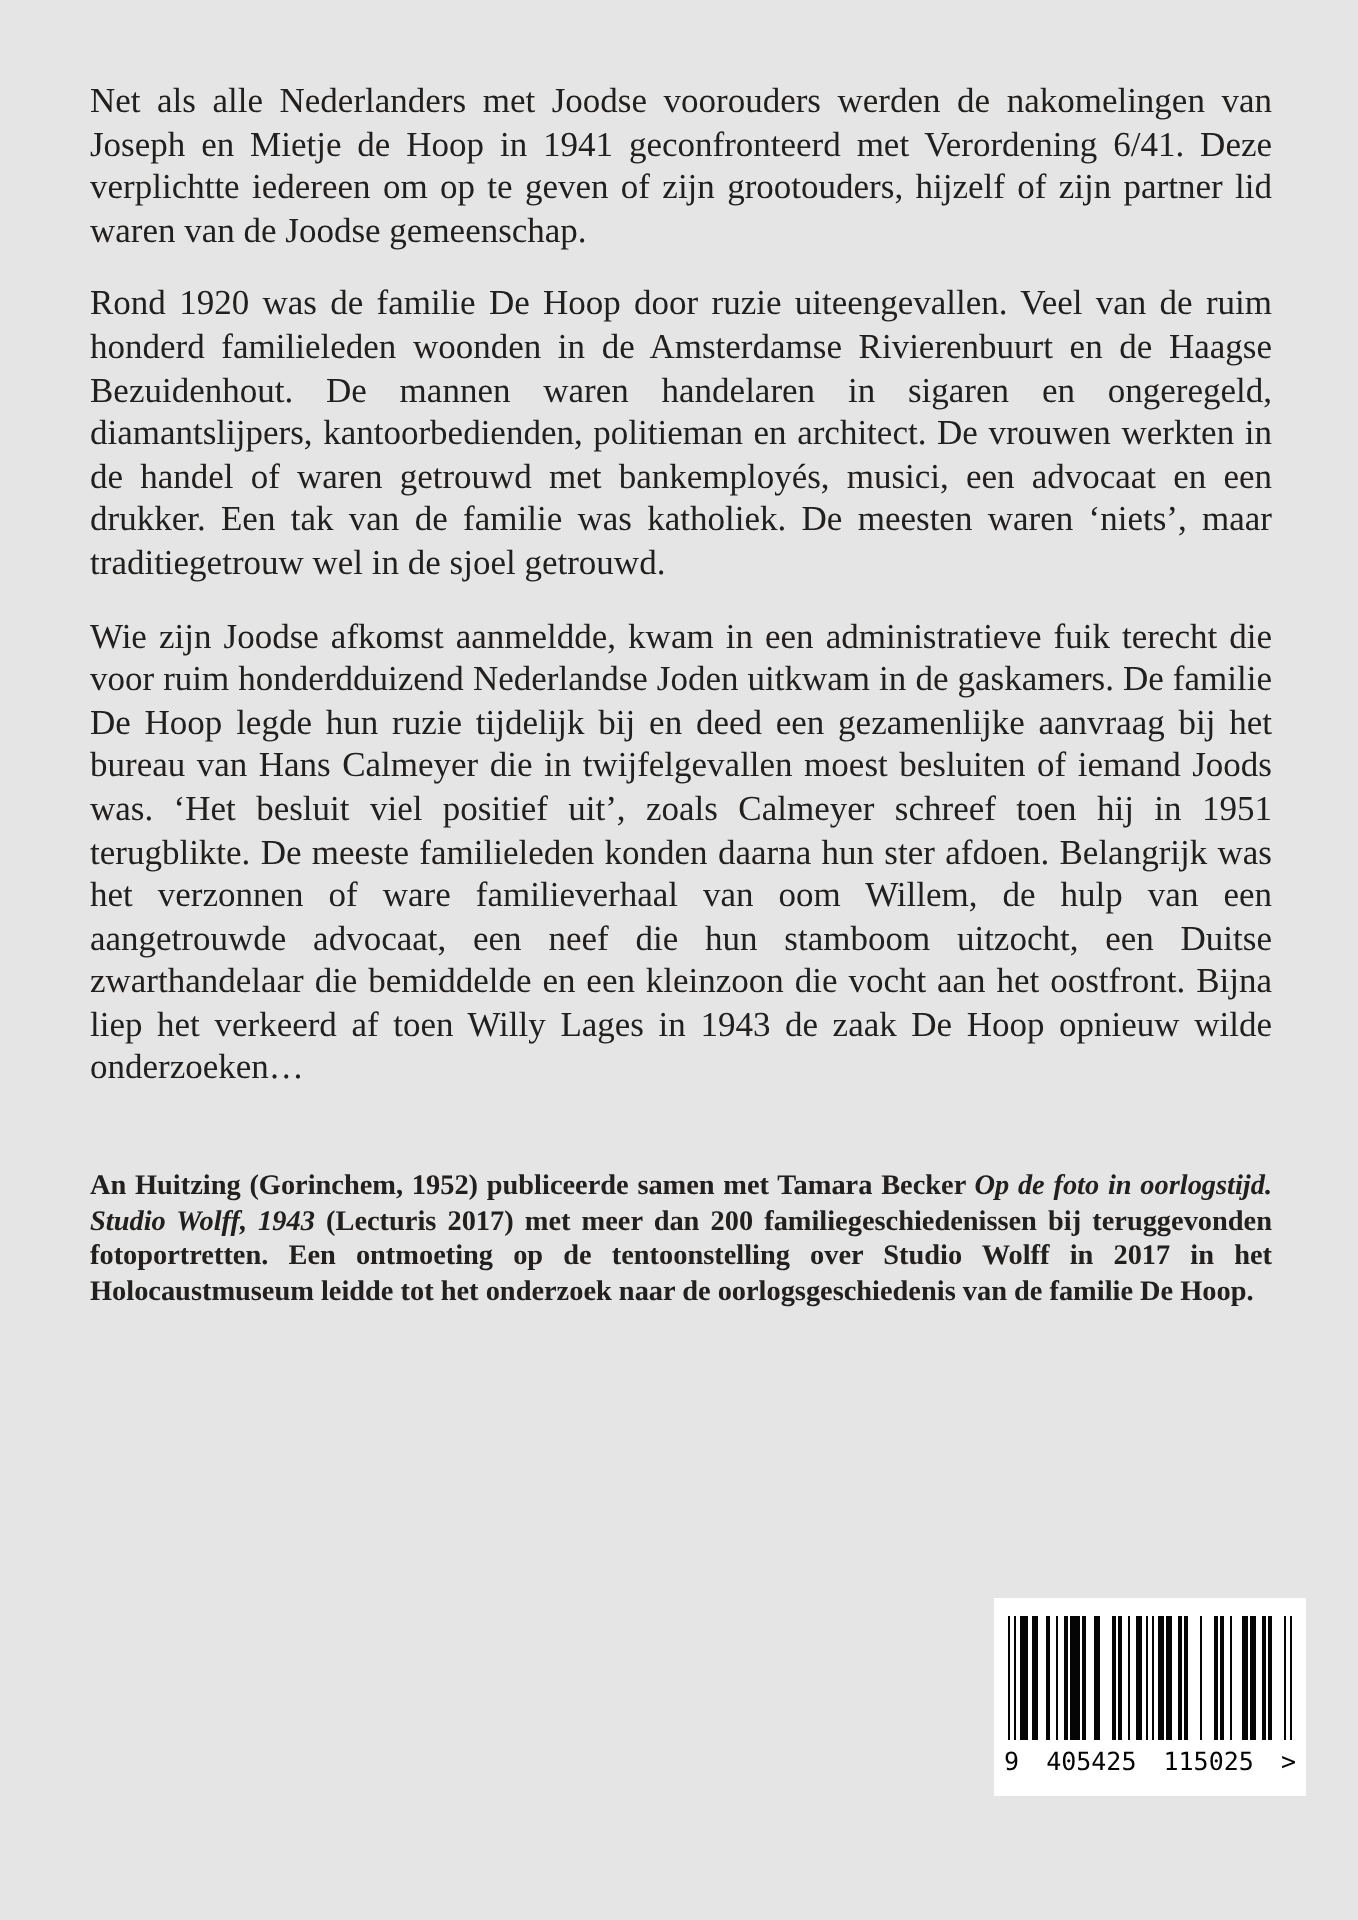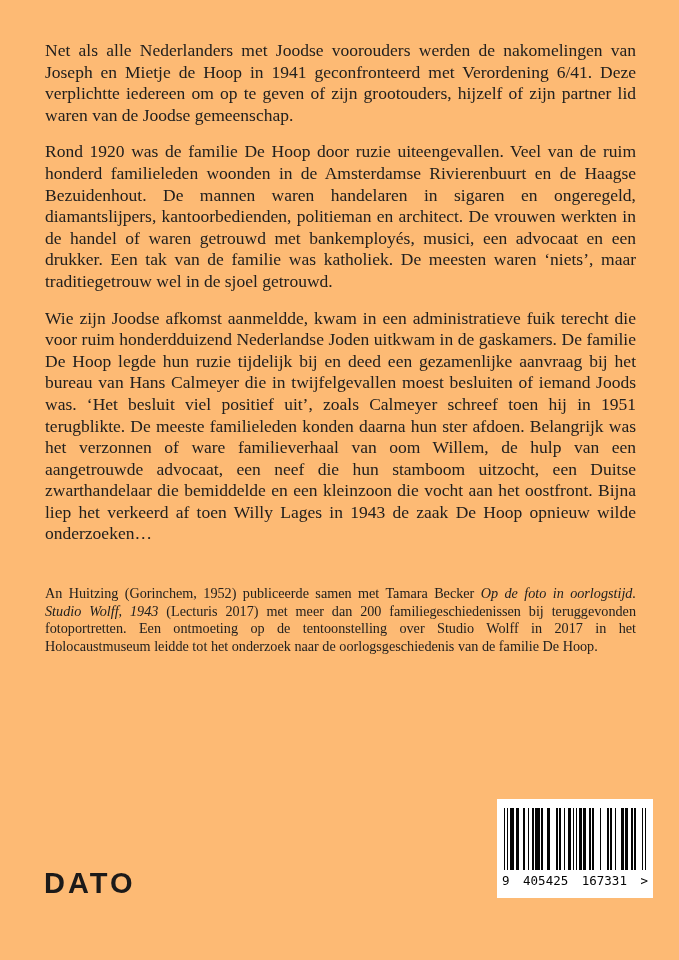--- a/index.html
+++ b/index.html
@@ -5,21 +5,21 @@
   html, body {
     margin: 0;
     padding: 0;
     background: #8a847f;
   }
   .cover {
     position: relative;
     width: 679px;
     height: 960px;
     margin: 0 auto;
-    background: #fdba74;
+    background: #e5e5e5;
     font-family: "Liberation Serif", serif;
     color: #22201e;
     overflow: hidden;
   }
   .text-block {
     position: absolute;
     left: 45px;
     top: 40px;
     width: 591px;
   }
@@ -30,20 +30,21 @@
     text-align: justify;
     hyphens: auto;
     -webkit-hyphens: auto;
   }
   .bio {
     margin-top: 40px;
     font-size: 14.2px;
     line-height: 17.6px;
     text-align: justify;
     hyphens: auto;
+    font-weight: bold;
     -webkit-hyphens: auto;
   }
   .bio em {
     font-style: italic;
   }
   .publisher-logo {
     position: absolute;
     left: 44px;
     bottom: 62px;
     font-family: "Liberation Sans", sans-serif;
@@ -99,21 +100,20 @@
 <div class="cover">
 
   <div class="text-block">
     <p class="body-par" lang="nl">Net als alle Nederlanders met Joodse voorouders werden de nakomelingen van Joseph en Mietje de Hoop in 1941 geconfronteerd met Verordening 6/41. Deze verplichtte iedereen om op te geven of zijn grootouders, hijzelf of zijn partner lid waren van de Joodse gemeenschap.</p>
     <p class="body-par" lang="nl">Rond 1920 was de familie De Hoop door ruzie uiteengevallen. Veel van de ruim honderd familieleden woonden in de Amsterdamse Rivierenbuurt en de Haagse Bezuidenhout. De mannen waren handelaren in sigaren en ongeregeld, diamantslijpers, kantoorbedienden, politieman en architect. De vrouwen werkten in de handel of waren getrouwd met bankemployés, musici, een advocaat en een drukker. Een tak van de familie was katholiek. De meesten waren ‘niets’, maar traditiegetrouw wel in de sjoel getrouwd.</p>
     <p class="body-par" lang="nl">Wie zijn Joodse afkomst aanmeldde, kwam in een administratieve fuik terecht die voor ruim honderdduizend Nederlandse Joden uitkwam in de gaskamers. De familie De Hoop legde hun ruzie tijdelijk bij en deed een gezamenlijke aanvraag bij het bureau van Hans Calmeyer die in twijfelgevallen moest besluiten of iemand Joods was. ‘Het besluit viel positief uit’, zoals Calmeyer schreef toen hij in 1951 terugblikte. De meeste familieleden konden daarna hun ster afdoen. Belangrijk was het verzonnen of ware familieverhaal van oom Willem, de hulp van een aangetrouwde advocaat, een neef die hun stamboom uitzocht, een Duitse zwarthandelaar die bemiddelde en een kleinzoon die vocht aan het oostfront. Bijna liep het verkeerd af toen Willy Lages in 1943 de zaak De Hoop opnieuw wilde onderzoeken…</p>
 
     <p class="bio" lang="nl"><span>An Huitzing (Gorinchem, 1952) publiceerde samen met Tamara Becker </span><em>Op de foto in oorlogstijd. Studio Wolff, 1943</em><span> (Lecturis 2017) met meer dan 200 familiegeschiedenissen bij teruggevonden fotoportretten. Een ontmoeting op de tentoonstelling over Studio Wolff in 2017 in het Holocaustmuseum leidde tot het onderzoek naar de oorlogsgeschiedenis van de familie De Hoop.</span></p>
   </div>
 
-  <div class="publisher-logo">DATO</div>
 
   <div class="barcode-box">
     <div class="barcode-bars">
         <div class="bar-module on"></div>
         <div class="bar-module"></div>
         <div class="bar-module on"></div>
         <div class="bar-module"></div>
         <div class="bar-module on"></div>
         <div class="bar-module on"></div>
         <div class="bar-module on"></div>
@@ -202,18 +202,18 @@
         <div class="bar-module"></div>
         <div class="bar-module"></div>
         <div class="bar-module"></div>
         <div class="bar-module on"></div>
         <div class="bar-module"></div>
         <div class="bar-module on"></div>
       </div>
     <div class="barcode-number-row">
       <span>9</span>
       <span>405425</span>
-      <span>167331</span>
+      <span>115025</span>
       <span>&gt;</span>
     </div>
   </div>
 
 </div>
 
 </body></html>

